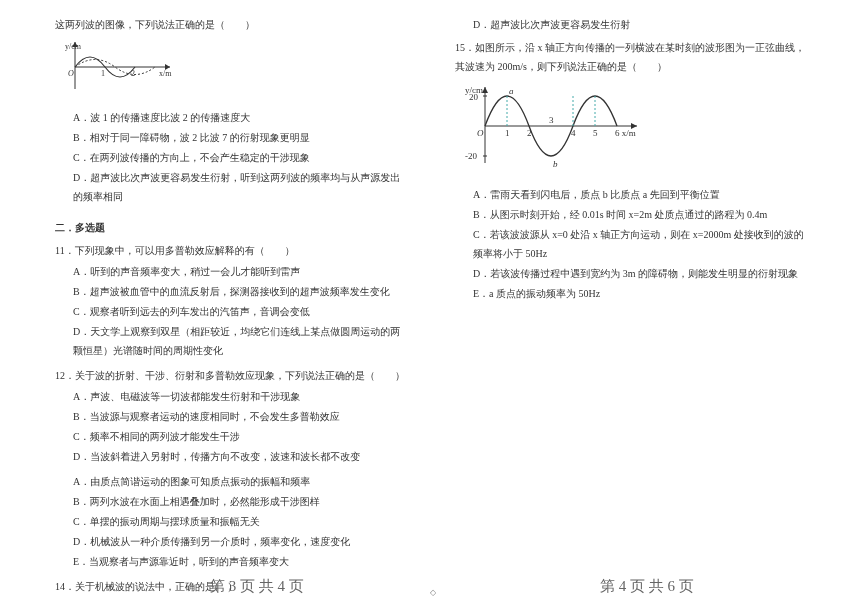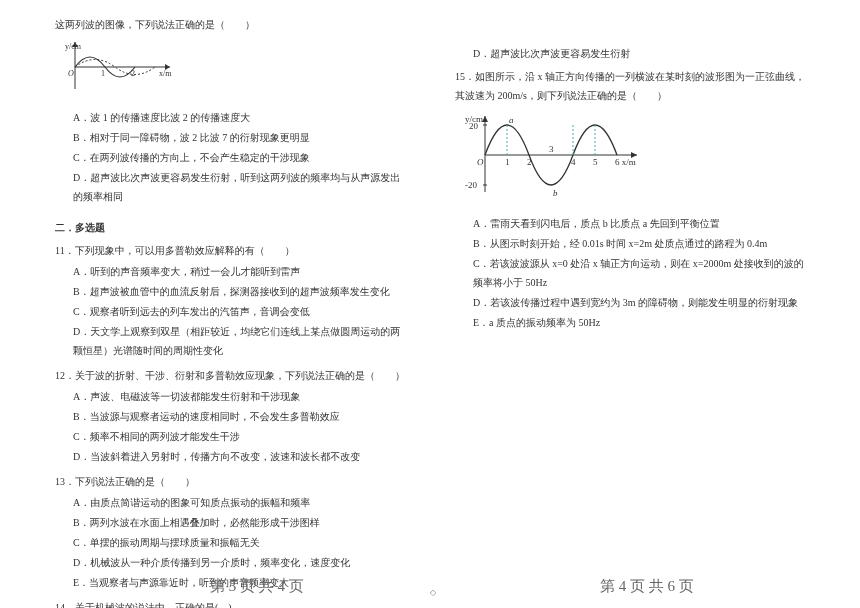--- a/index.html
+++ b/index.html
@@ -12,21 +12,21 @@
       color: #333;
       display: flex;
       padding: 15px 40px 25px 40px;
       line-height: 1.9;
     }
     .col {
       flex: 1;
       padding: 0 15px;
     }
     .col-left { padding-right: 25px; }
-    .col-right { padding-left: 25px; margin-top: 29px; }
+    .col-right { padding-left: 25px; }
     .stem { margin-bottom: 2px; }
     .wave-diagram { margin: 5px 0 8px 10px; }
     .wave-diagram2 { margin: 5px 0 8px 10px; }
     .option { padding-left: 18px; margin-bottom: 1px; }
     .section-title { font-weight: bold; margin: 12px 0 4px 0; }
     .footer {
       position: absolute;
       bottom: 8px;
       font-size: 15px;
       color: #666;
@@ -75,21 +75,20 @@
 
   <div class="q-block">
     <div class="stem">12．关于波的折射、干涉、衍射和多普勒效应现象，下列说法正确的是（　　）</div>
     <div class="option">A．声波、电磁波等一切波都能发生衍射和干涉现象</div>
     <div class="option">B．当波源与观察者运动的速度相同时，不会发生多普勒效应</div>
     <div class="option">C．频率不相同的两列波才能发生干涉</div>
     <div class="option">D．当波斜着进入另射时，传播方向不改变，波速和波长都不改变</div>
   </div>
 
   <div class="q-block">
-    <div class="stem">13．下列说法正确的是（　　）</div>
     <div class="option">A．由质点简谐运动的图象可知质点振动的振幅和频率</div>
     <div class="option">B．两列水波在水面上相遇叠加时，必然能形成干涉图样</div>
     <div class="option">C．单摆的振动周期与摆球质量和振幅无关</div>
     <div class="option">D．机械波从一种介质传播到另一介质时，频率变化，速度变化</div>
     <div class="option">E．当观察者与声源靠近时，听到的声音频率变大</div>
   </div>
 
   <div class="q-block">
     <div class="stem">14．关于机械波的说法中，正确的是(　)</div>
 

